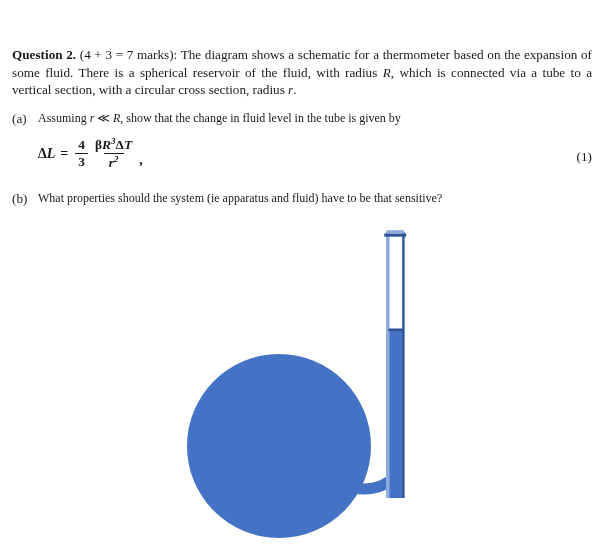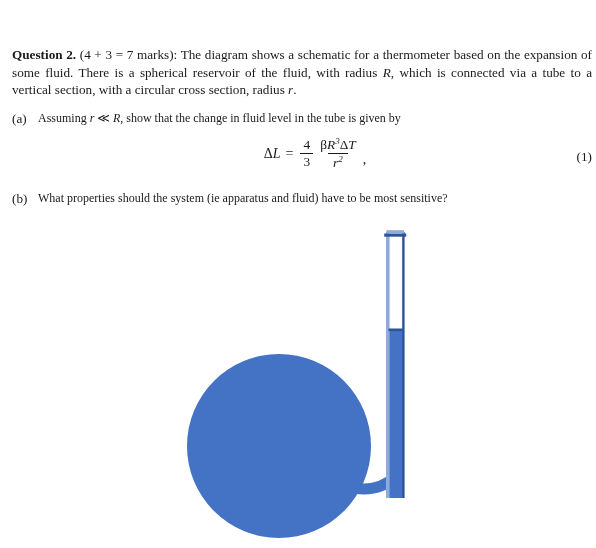--- a/index.html
+++ b/index.html
@@ -90,23 +90,24 @@
     position: relative;
     margin-top: 10px;
     height: 42px;
   }
   .equation {
     position: absolute;
     left: 0;
     right: 0;
     top: 0;
     display: flex;
-    justify-content: center;
+    justify-content: flex-start;
     align-items: center;
     font-size: 13.6px;
+    font-weight: bold;
   }
   .eq-lhs {
     margin-right: 5px;
     font-size: 14px;
   }
   .eq-eq {
     margin-right: 6px;
     font-size: 14px;
   }
   .frac {
@@ -183,21 +184,21 @@
           </span>
           <span class="eq-comma mathup">,</span>
         </div>
         <span class="eq-number mathup">(1)</span>
       </div>
 
     </div>
 
     <div class="item">
       <span class="item-marker">(b)</span>
-      <div class="item-body">What properties should the system (ie apparatus and fluid) have to be most sensitive?</div>
+      <div class="item-body">What properties should the system (ie apparatus and fluid) have to be that sensitive?</div>
     </div>
 
   </div>
 
   <div class="diagram">
     <svg width="596" height="330" viewBox="0 0 596 330" xmlns="http://www.w3.org/2000/svg">
 
       <path d="M 332 228
                L 332 258
                A 46 46 0 0 0 396 258

